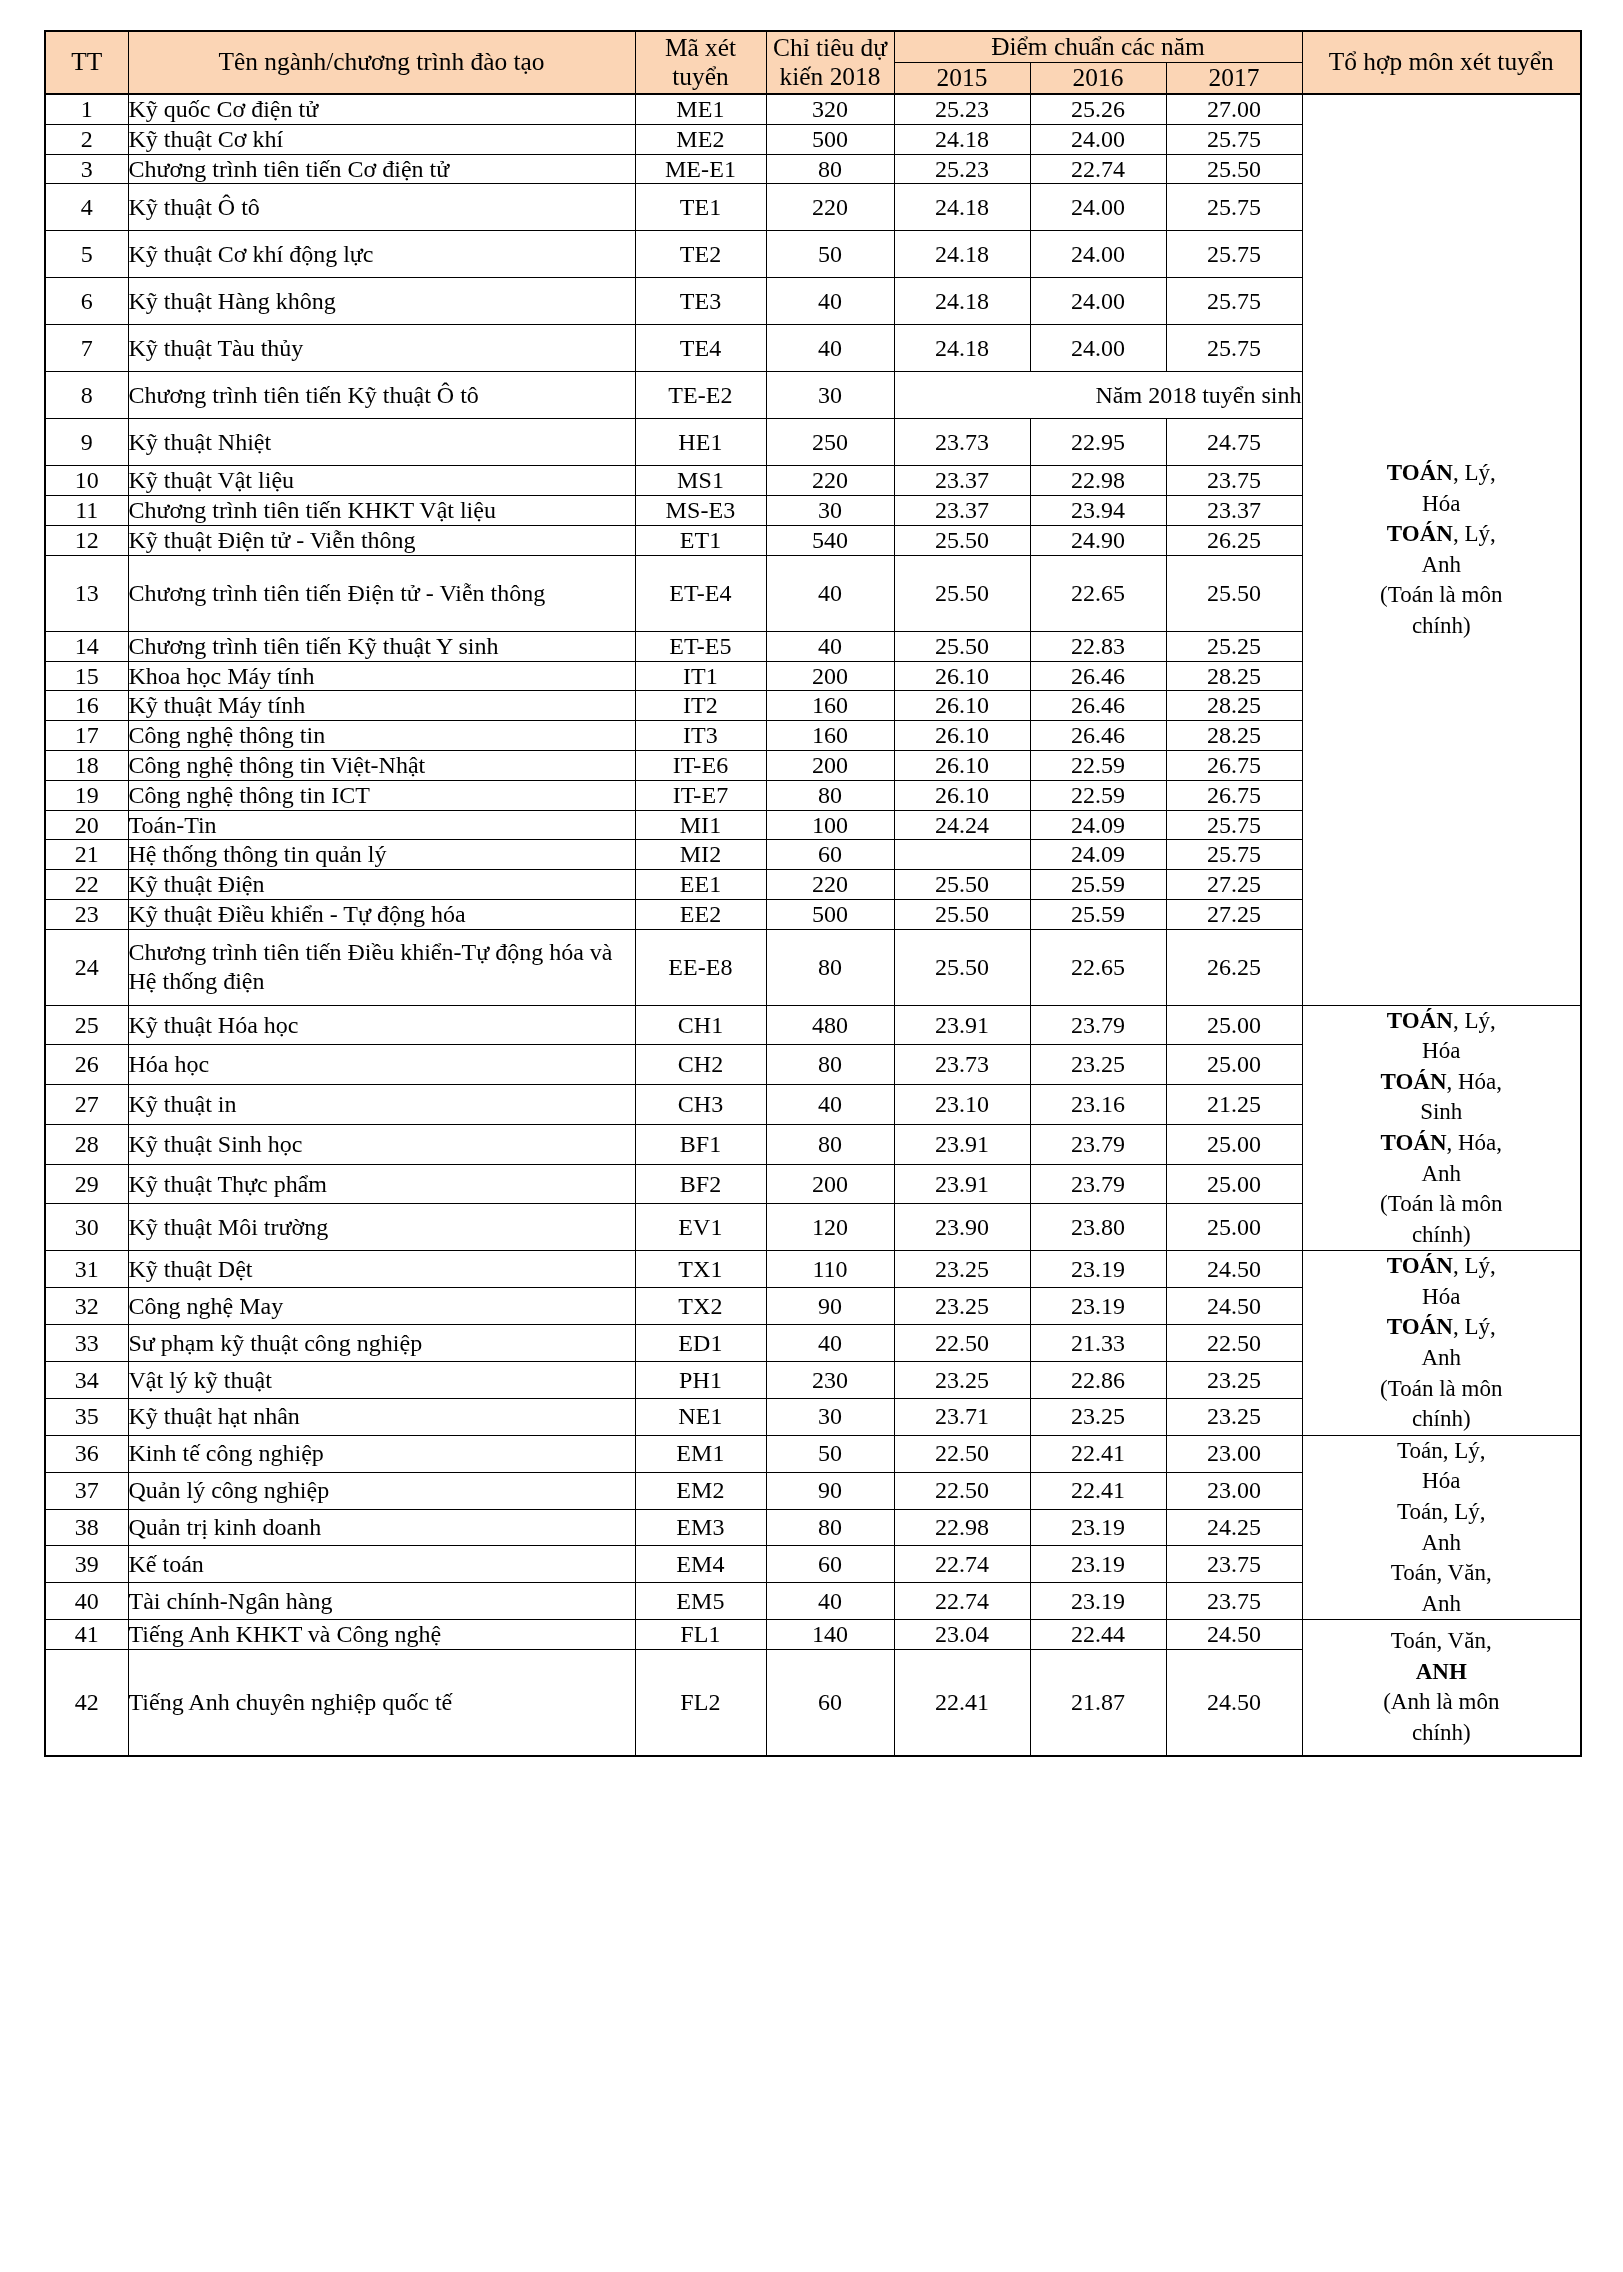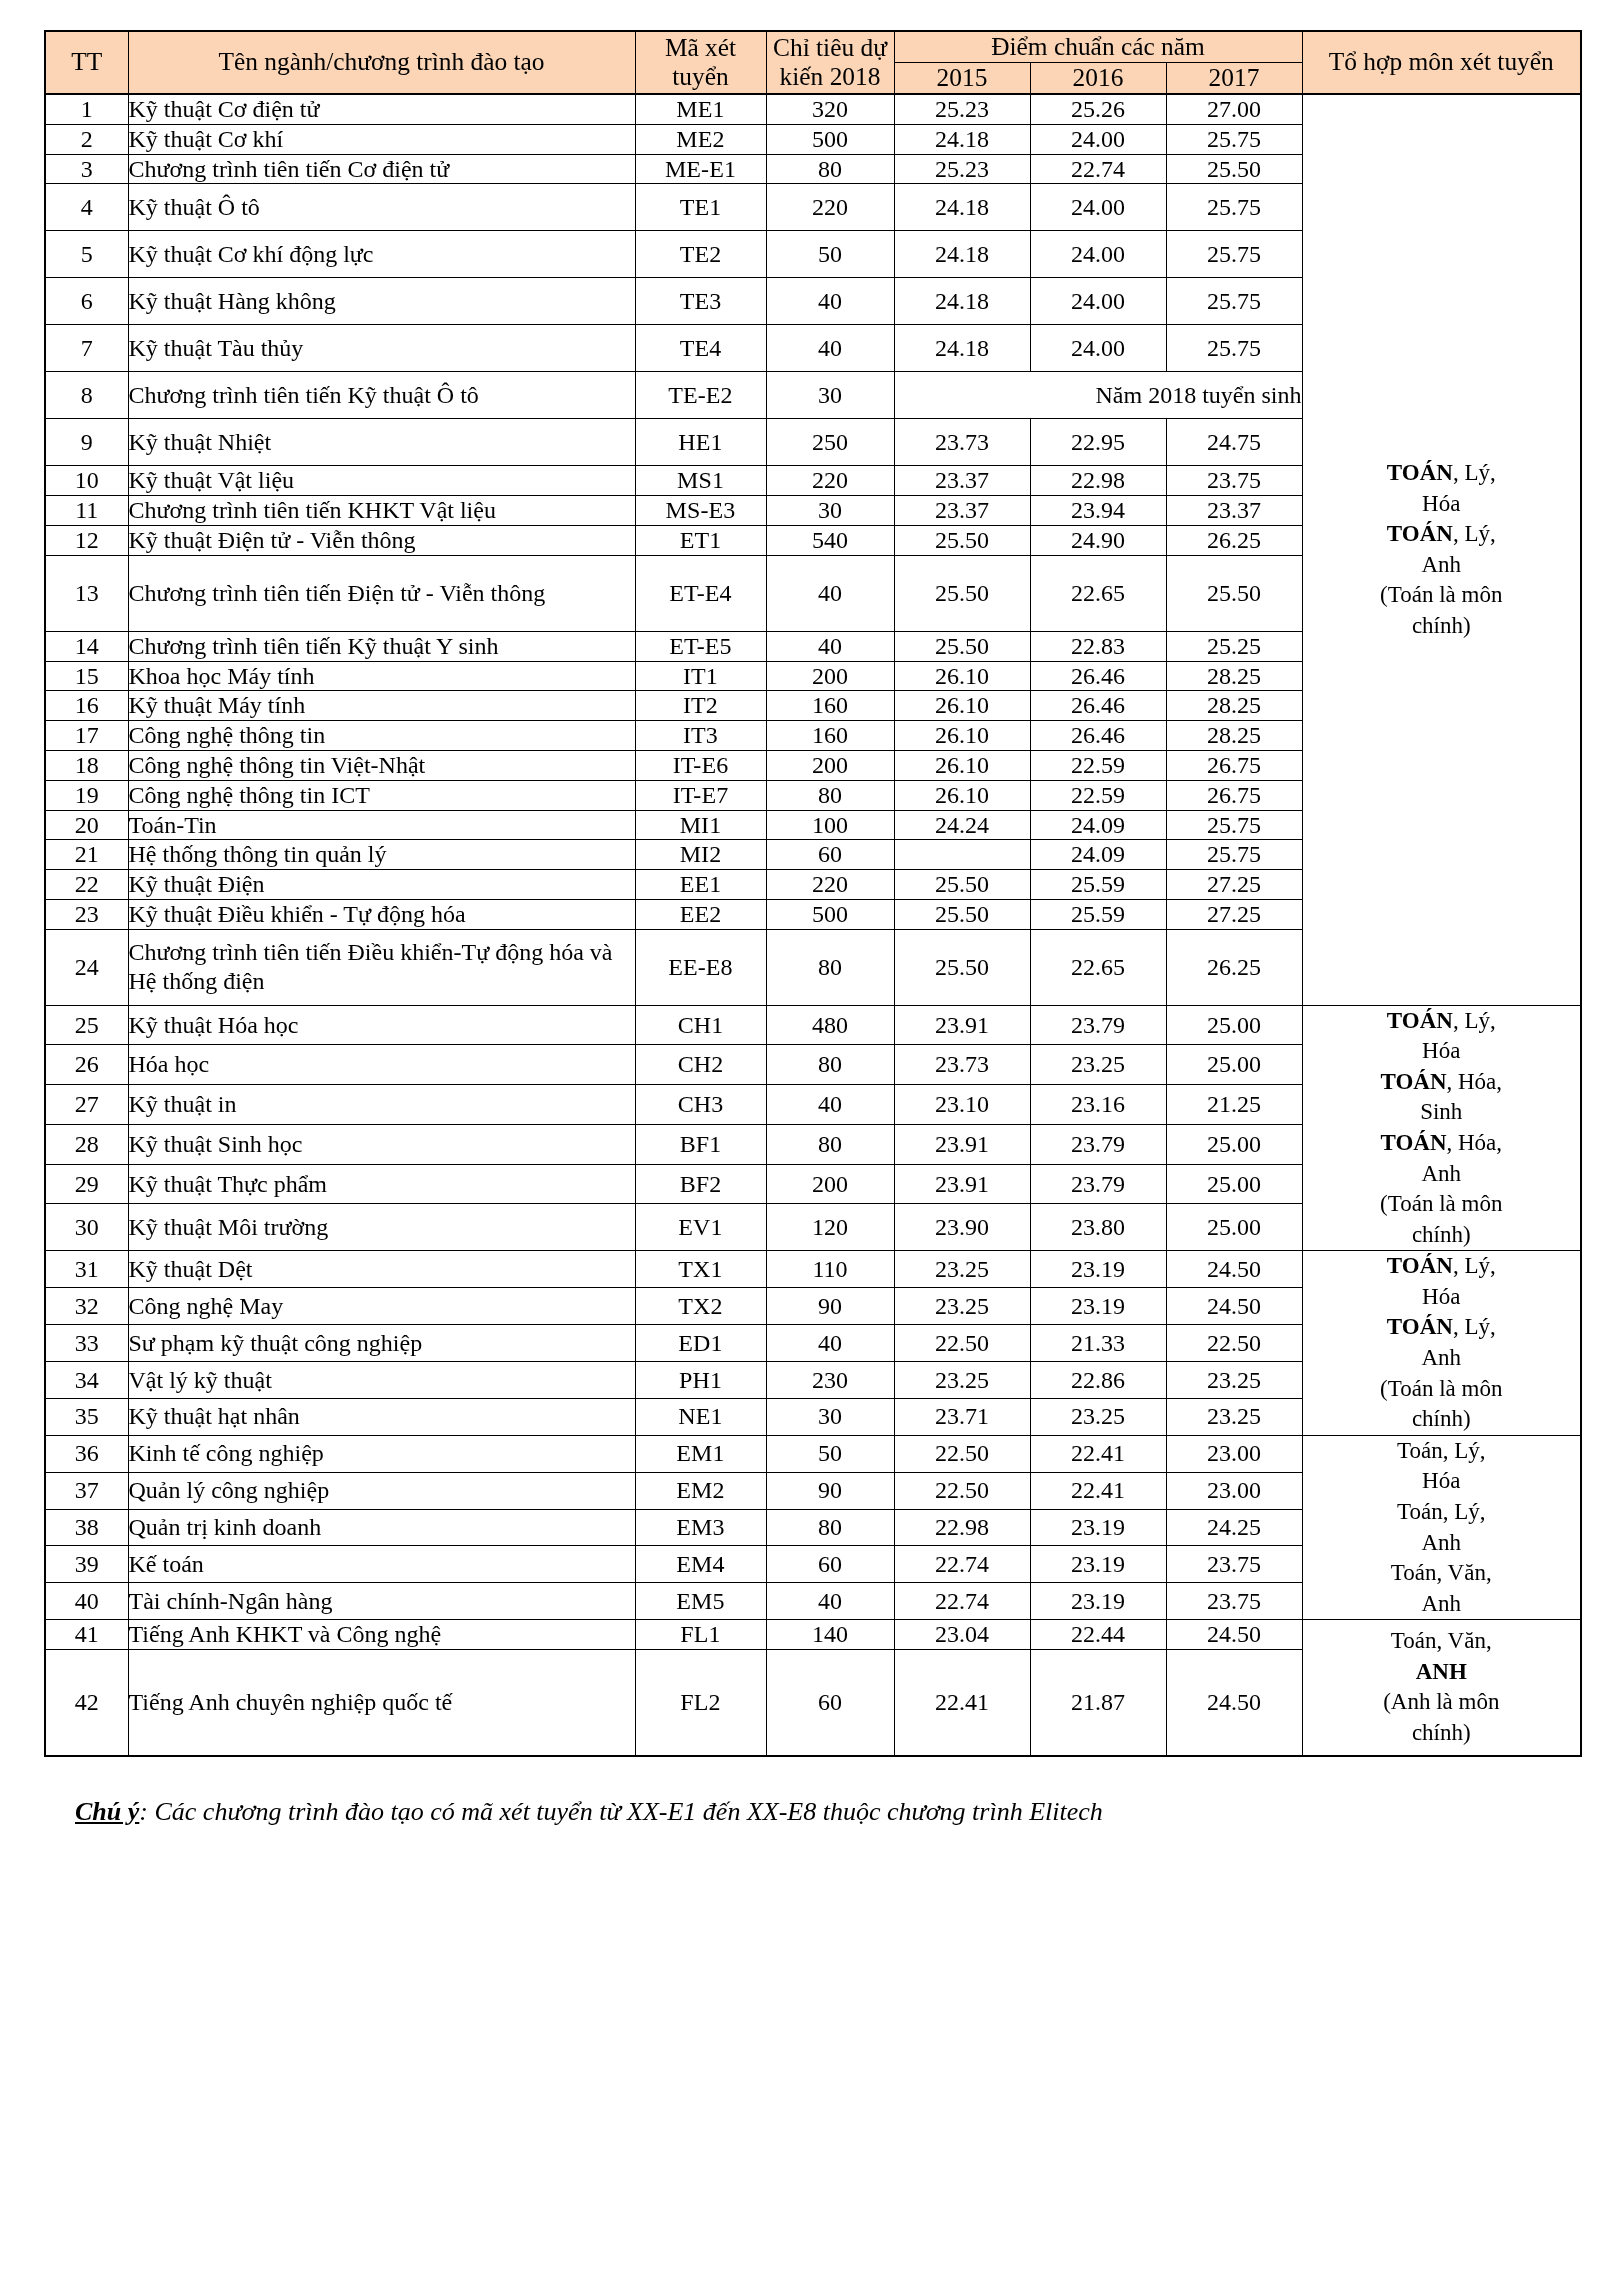--- a/index.html
+++ b/index.html
@@ -125,21 +125,21 @@
       </tr>
       <tr>
         <td class="hdr-thick-bottom">2015</td>
         <td class="hdr-thick-bottom">2016</td>
         <td class="hdr-thick-bottom">2017</td>
       </tr>
     </thead>
     <tbody id="tbody">
         <tr>
           <td class="tt">1</td>
-          <td class="name">Kỹ thuật Cơ điện tử</td>
+          <td class="name">Kỹ quốc Cơ điện tử</td>
           <td class="code">ME1</td>
           <td class="quota">320</td>
           <td class="score">25.23</td>
           <td class="score">25.26</td>
           <td class="score">27.00</td>
           <td class="group" rowspan="24"><b>TOÁN</b>, Lý,<br>Hóa<br><b>TOÁN</b>, Lý,<br>Anh<br>(Toán là môn<br>chính)</td>
         </tr>
         <tr>
           <td class="tt">2</td>
           <td class="name">Kỹ thuật Cơ khí</td>
@@ -507,18 +507,15 @@
           <td class="name">Tiếng Anh chuyên nghiệp quốc tế</td>
           <td class="code">FL2</td>
           <td class="quota">60</td>
           <td class="score">22.41</td>
           <td class="score">21.87</td>
           <td class="score">24.50</td>
         </tr>
       </tbody>
   </table>
 
-  <div class="footnote">
-    <span class="lead">Chú ý</span><span>: Các chương trình đào tạo có mã xét tuyển từ XX-E1 đến XX-E8 thuộc chương trình Elitech</span>
-  </div>
 
 </div>
 
 
 </body></html>

